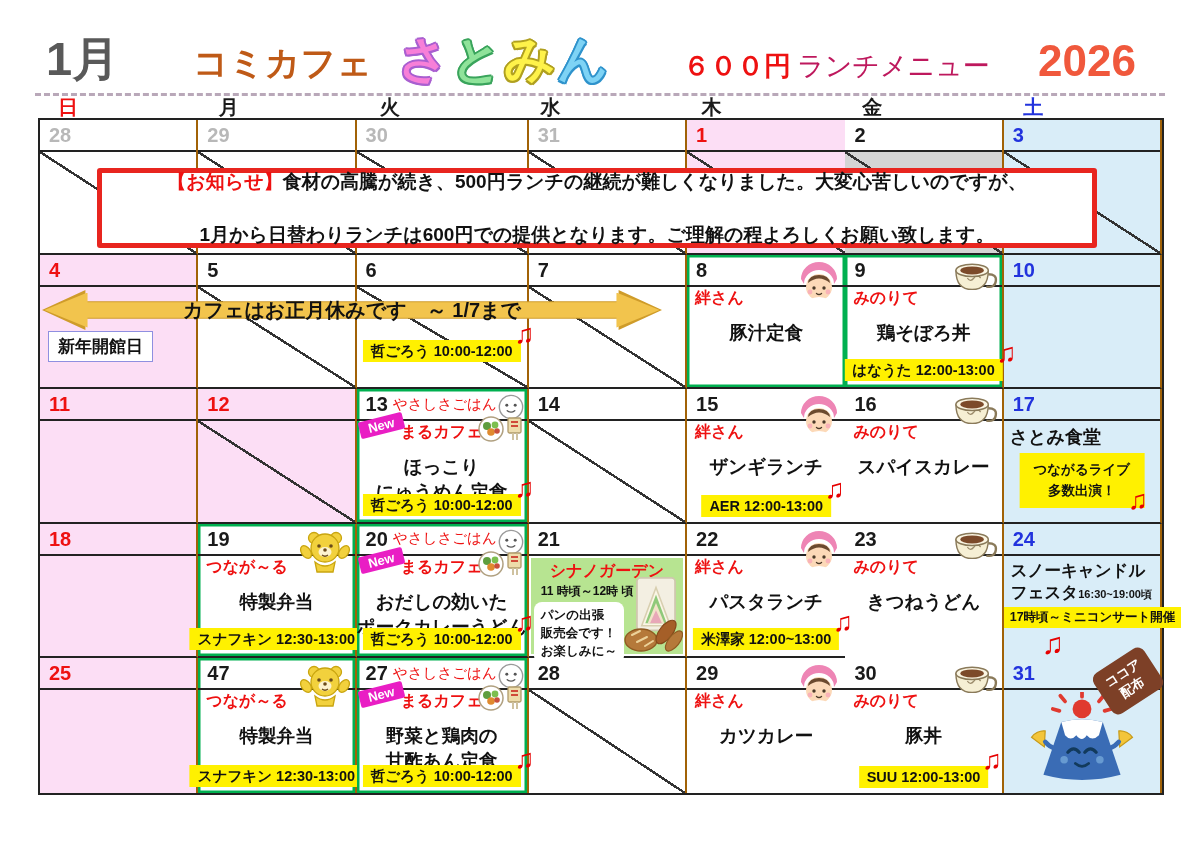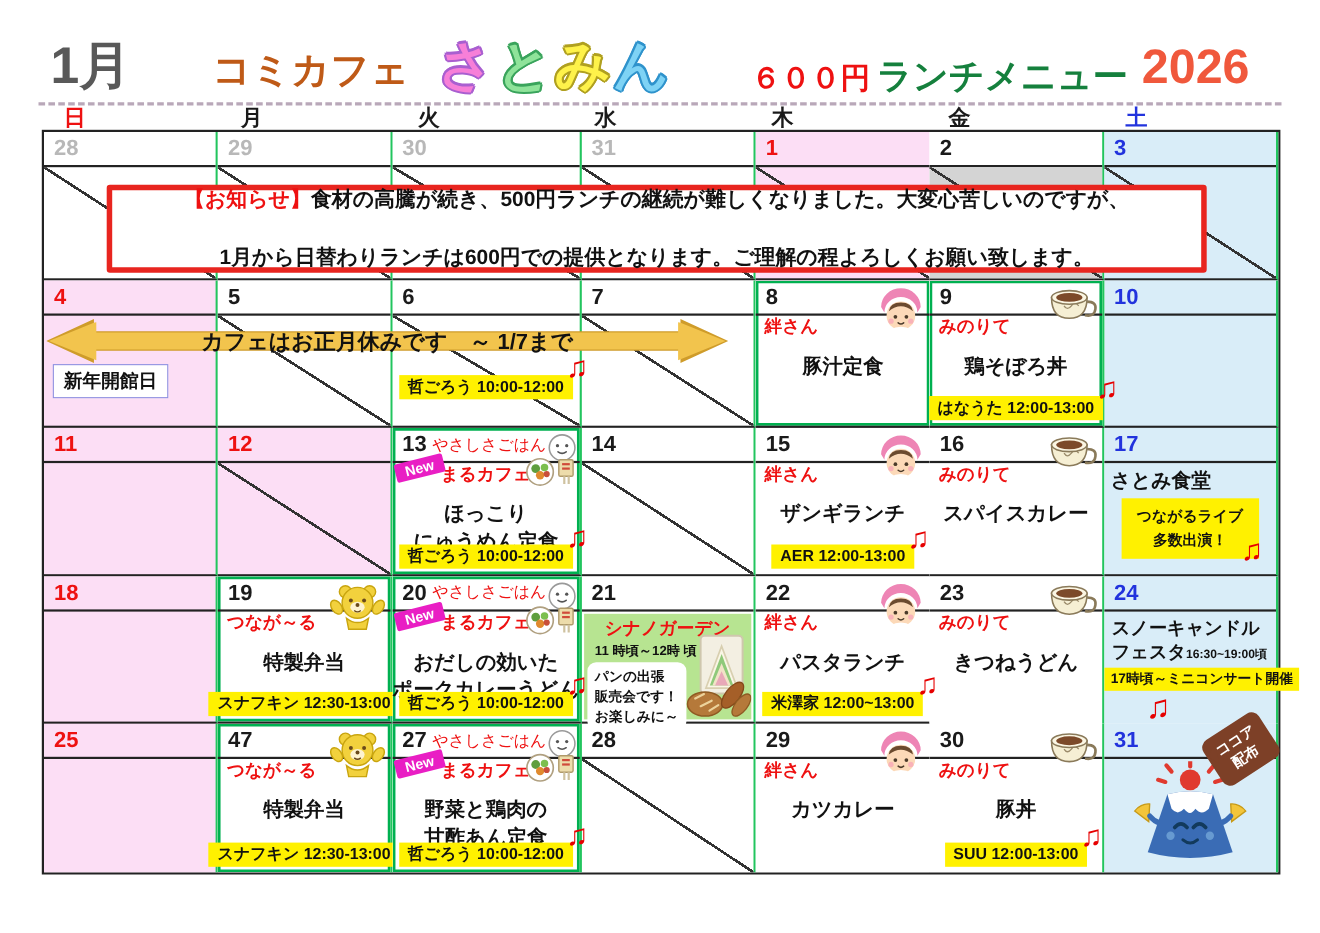--- a/index.html
+++ b/index.html
@@ -5,33 +5,33 @@
   html,body{margin:0;padding:0;background:#fff;}
   .page{position:relative;width:1200px;height:848px;background:#fff;overflow:hidden;
         font-family:"Liberation Sans","DejaVu Sans",sans-serif;}
   
   .h-month{position:absolute;left:46px;top:28px;font-size:47px;font-weight:bold;color:#595959;}
   .h-cafe{position:absolute;left:193px;top:40px;font-size:35px;font-weight:bold;color:var(--c-cafe_brown,#bf5a17);}
   .h-name{position:absolute;left:398px;top:26px;font-size:50px;font-weight:bold;letter-spacing:2px;}
   .h-name span{display:inline-block;}
   .h-pricewrap{position:absolute;left:683px;top:48px;white-space:nowrap;}
   .h-price{font-size:27px;font-weight:bold;color:var(--c-red,#ee1111);}
-  .h-menulbl{font-size:32px;font-weight:bold;color:#15803d;margin-left:6px;}
+  .h-menulbl{font-size:27px;font-weight:normal;color:#be185d;margin-left:6px;}
   .h-year{position:absolute;left:1038px;top:36px;font-size:44px;font-weight:bold;color:var(--c-title_orange,#f0583c);}
   .dashline{position:absolute;left:35px;top:93px;width:1130px;border-top:3px dashed #b9a8b9;}
   
   .weekdays{position:absolute;left:38px;top:94px;width:1126px;height:24px;display:grid;grid-template-columns:repeat(7,1fr);}
   .wd{font-size:20px;font-weight:bold;color:#1a1a1a;padding-left:20px;}
   .wd-0{color:var(--c-red,#ee1111);}
   .wd-6{color:var(--c-date_blue,#2233dd);}
   
   .grid{position:absolute;left:38px;top:118px;width:1126px;height:677px;display:grid;
         grid-template-columns:repeat(7,1fr);grid-template-rows:repeat(5,1fr);
         border:2px solid #222;box-sizing:border-box;}
-  .cell{position:relative;border-right:2px solid #22c55e;border-bottom:2px solid #222;box-sizing:border-box;
+  .cell{position:relative;border-right:2px solid #a16207;border-bottom:2px solid #222;box-sizing:border-box;
         display:flex;flex-direction:column;background:#fff;}
   .cell:nth-child(7n){border-right:none;}
   .cell:nth-child(n+29){border-bottom:none;}
   .bg-pink{background:var(--c-sunday_pink,#fcdef5);}
   .bg-blue{background:var(--c-saturday_blue,#d9edf8);}
   .green{box-shadow:inset 0 0 0 2.5px var(--c-green_border,#00b050);z-index:2;}
   .cell-head{height:30px;flex:0 0 30px;border-bottom:2px solid #222;display:flex;align-items:center;overflow:visible;}
   .date{font-size:20px;font-weight:bold;padding-left:9px;line-height:30px;}
   .dc-red{color:var(--c-red,#ee1111);}  .dc-blue{color:var(--c-date_blue,#2233dd);}
   .dc-gray{color:#b8b8b8;} .dc-black{color:#1a1a1a;}

